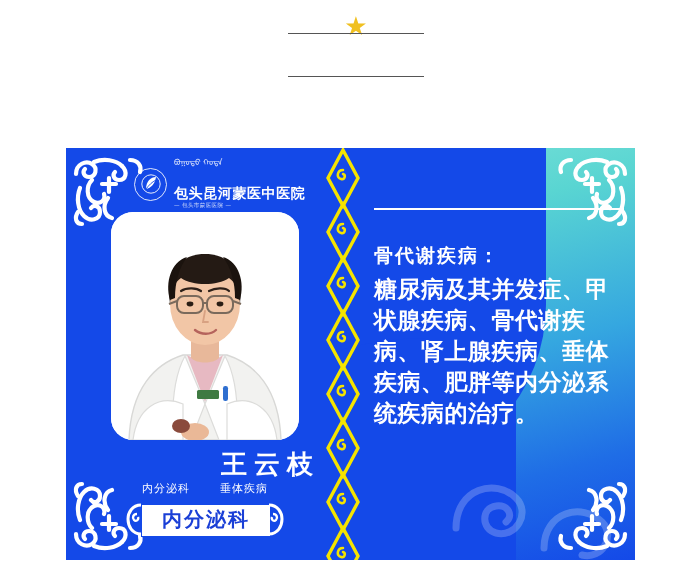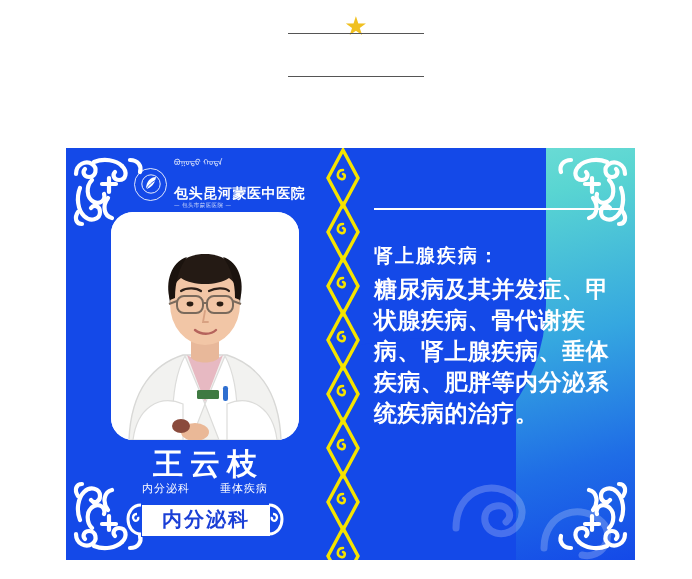--- a/index.html
+++ b/index.html
@@ -214,23 +214,23 @@
     border-radius: 22px;
     overflow: hidden;
   }
   .photo-card svg { display:block; width:100%; height:100%; }
 
   .doctor-name {
     position: absolute;
     left: 24px;
     top: 297px;
     width: 230px;
-    text-align: center;
-    color: #ffffff;
-    font-size: 30px;
+    text-align: right;
+    color: #ffffff;
+    font-size: 26px;
     font-weight: bold;
     letter-spacing: 7px;
     text-indent: 7px;
     line-height: 38px;
     font-family: "DejaVu Sans", sans-serif;
   }
   .doctor-meta {
     position: absolute;
     left: 24px;
     top: 333px;
@@ -521,16 +521,16 @@
     <span class="badge-text">内分泌科</span>
     <span class="badge-bracket bracket-r">
       <svg viewBox="0 0 18 33">
         <path d="M15 2 C6 2 2 10 2 16 C2 23 6 31 15 31" fill="none" stroke="#ffffff" stroke-width="3"></path>
         <path d="M11 11 C7 11 6 15 8 17 C10 19 13 17 12 14" fill="none" stroke="#ffffff" stroke-width="2.4"></path>
       </svg>
     </span>
   </div>
 
   <div class="profile-underline"></div>
-  <div class="profile-label">肾上腺疾病：</div>
+  <div class="profile-label">骨代谢疾病：</div>
   <div class="profile-body">糖尿病及其并发症、甲状腺疾病、骨代谢疾病、肾上腺疾病、垂体疾病、肥胖等内分泌系统疾病的治疗。</div>
 
 </div>
 
 </body></html>

